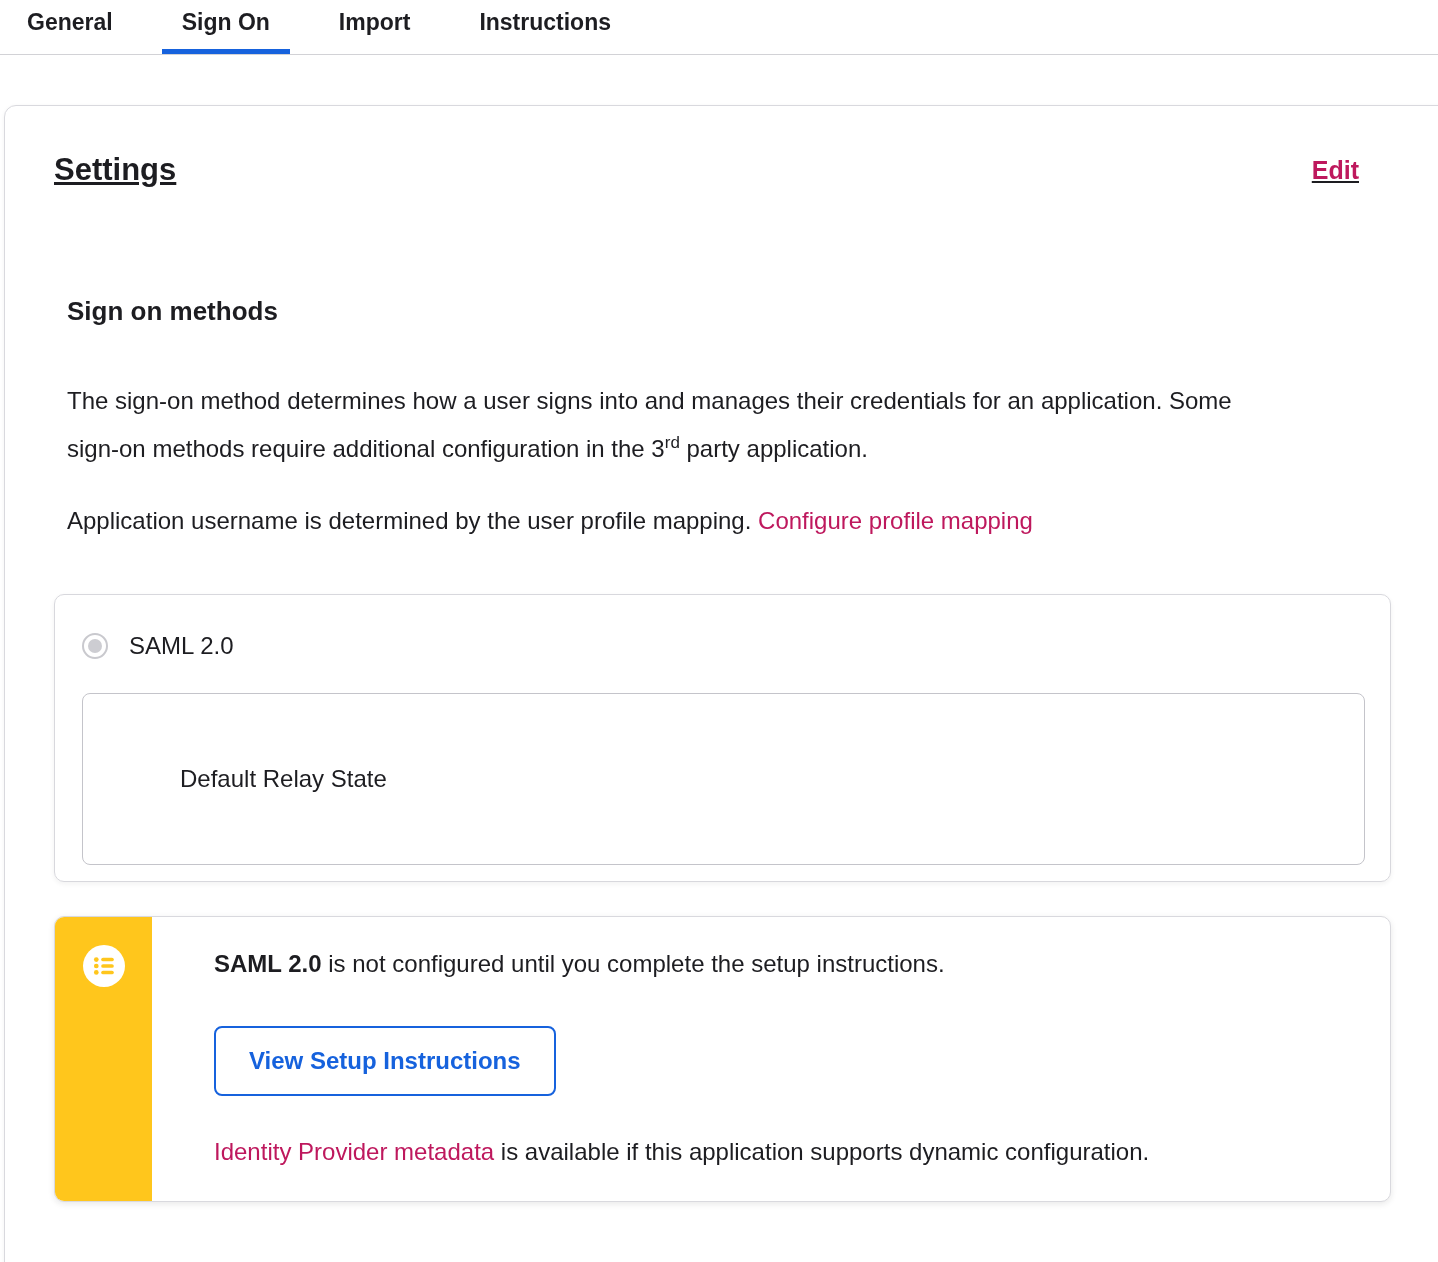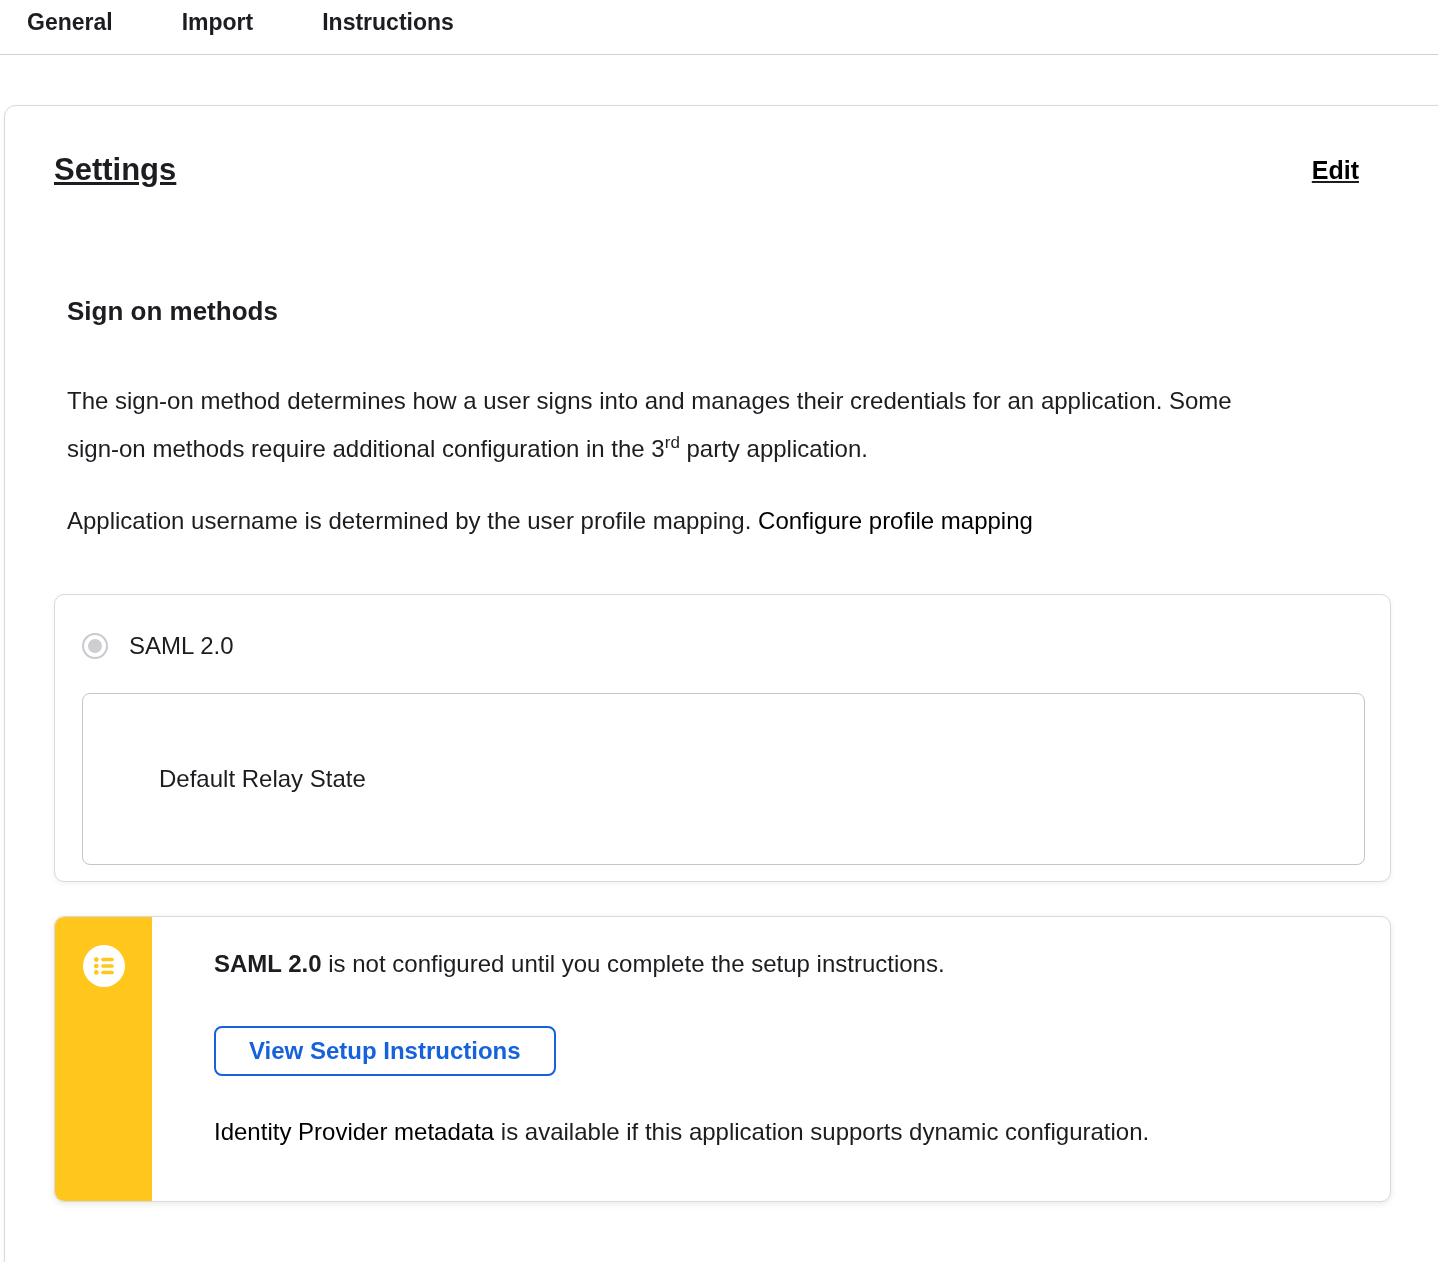--- a/index.html
+++ b/index.html
@@ -14,63 +14,64 @@
   .tab.active { border-bottom-color:#1662dd; }
 
   
   .card { margin:50px -14px 0 4px; border:1px solid #d9d9de; border-radius:12px;
     height:1220px; background:#fff; padding:0 92px 0 49px;
     box-shadow:0 1px 4px rgba(29,29,33,0.05); }
 
   .card-header { display:flex; justify-content:space-between; align-items:center;
     padding-top:46px;text-decoration:underline; }
   .panel-title { font-size:31px; font-weight:700; }
-  a.link { color:#000000; text-decoration:none; cursor:pointer; }
+  a.link { color:#be185d; text-decoration:none; cursor:pointer; }
   .edit-link { font-size:25px; font-weight:700; }
 
   .section-heading { margin:108px 0 0 13px; font-size:26px; font-weight:700; }
   .para1 { margin:50px 0 0 13px; font-size:24px; line-height:48px; max-width:1190px; }
   .para1 sup { font-size:17px; line-height:0; }
   .para2 { margin:31px 0 0 13px; font-size:24px; line-height:34px; }
 
   
   .saml-box { margin-top:56px; width:1337px; height:288px;
     border:1px solid #d8d8dd; border-radius:10px; padding:36px 25px 0 27px;
     box-shadow:0 2px 5px rgba(29,29,33,0.06); }
   .radio-row { display:flex; align-items:center; gap:21px; height:30px; }
   .radio { width:26px; height:26px; border-radius:50%; border:2px solid #c9c9ce;
     background:#fff; display:flex; align-items:center; justify-content:center;
     flex:0 0 26px; cursor:default; }
   .radio-dot { width:14px; height:14px; border-radius:50%; background:#cdcdd2; }
   .radio-label { font-size:24px; }
   .relay-box { margin-top:32px; height:172px; border:1px solid #c4c4ca;
-    border-radius:8px; display:flex; align-items:center; padding-left:76px;
+    border-radius:8px; display:flex; align-items:center; padding-left:97px;
     font-size:24px; background:#fff; }
 
   
   .callout { margin-top:34px; width:1337px; min-height:286px;
     border:1px solid #d9d9de; border-radius:10px; overflow:hidden; display:flex;
     box-shadow:0 2px 6px rgba(29,29,33,0.10); background:#fff; }
   .callout-accent { flex:0 0 97px; background:#ffc61c; display:flex;
     justify-content:center; align-items:flex-start; padding-top:28px; }
   .callout-icon { width:42px; height:42px; }
   .callout-body { flex:1; padding:32px 40px 30px 50px;margin-left:12px; }
   .callout-msg { font-size:24px; line-height:30px; }
   .callout-msg b { font-weight:700; }
-  .setup-btn { margin-top:47px; height:50px; padding:0 33px;
+  .setup-btn { margin-top:47px; height:70px; padding:0 33px;
     border:2px solid #1662dd; border-radius:8px; background:#fff; color:#1662dd;
     font-family:"Liberation Sans", sans-serif; font-weight:700; font-size:24px;
     cursor:pointer; display:inline-block; }
   .callout-footer { margin-top:41px; font-size:24px; line-height:30px; }
 </style>
 </head>
 <body>
 
 <nav class="tabbar">
   <div class="tab">General</div>
+  <div class="tab active">Sign On</div>
   <div class="tab">Import</div>
   <div class="tab">Instructions</div>
 </nav>
 
 <section class="card">
 
   <div class="card-header">
     <h1 class="panel-title">Settings</h1>
     <a class="link edit-link">Edit</a>
   </div>

